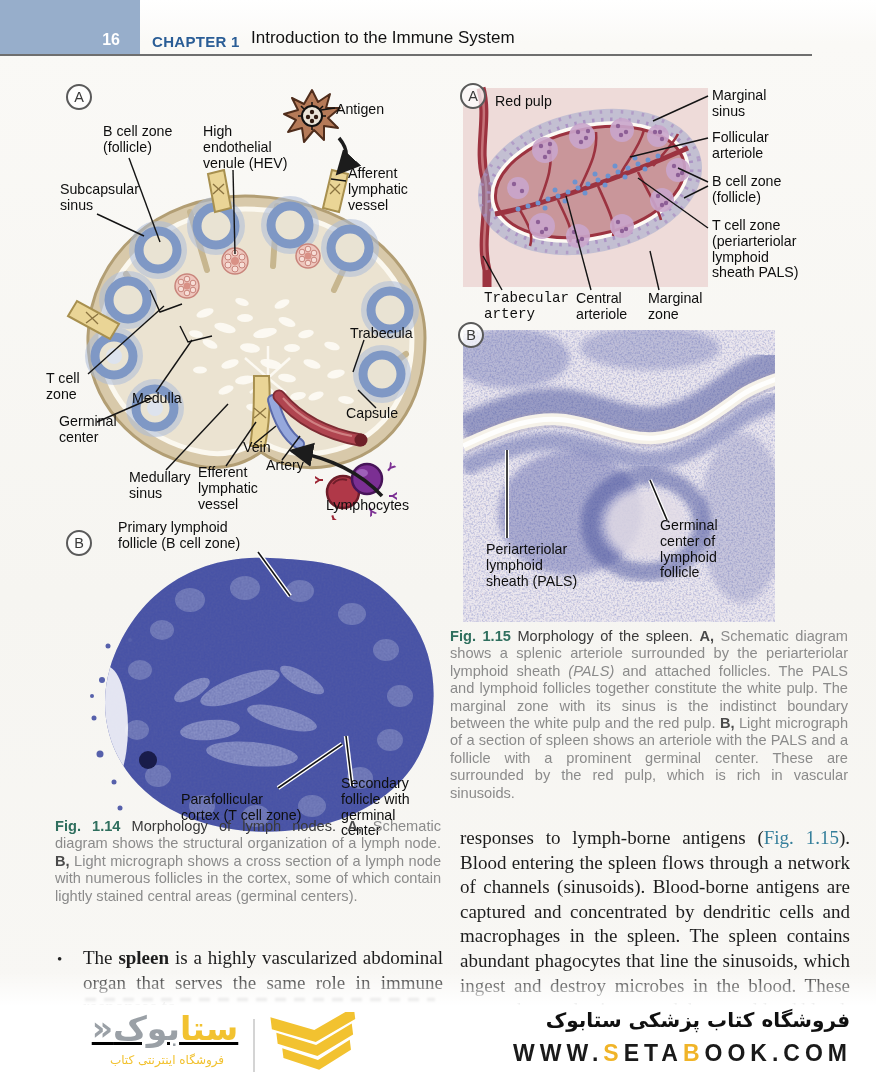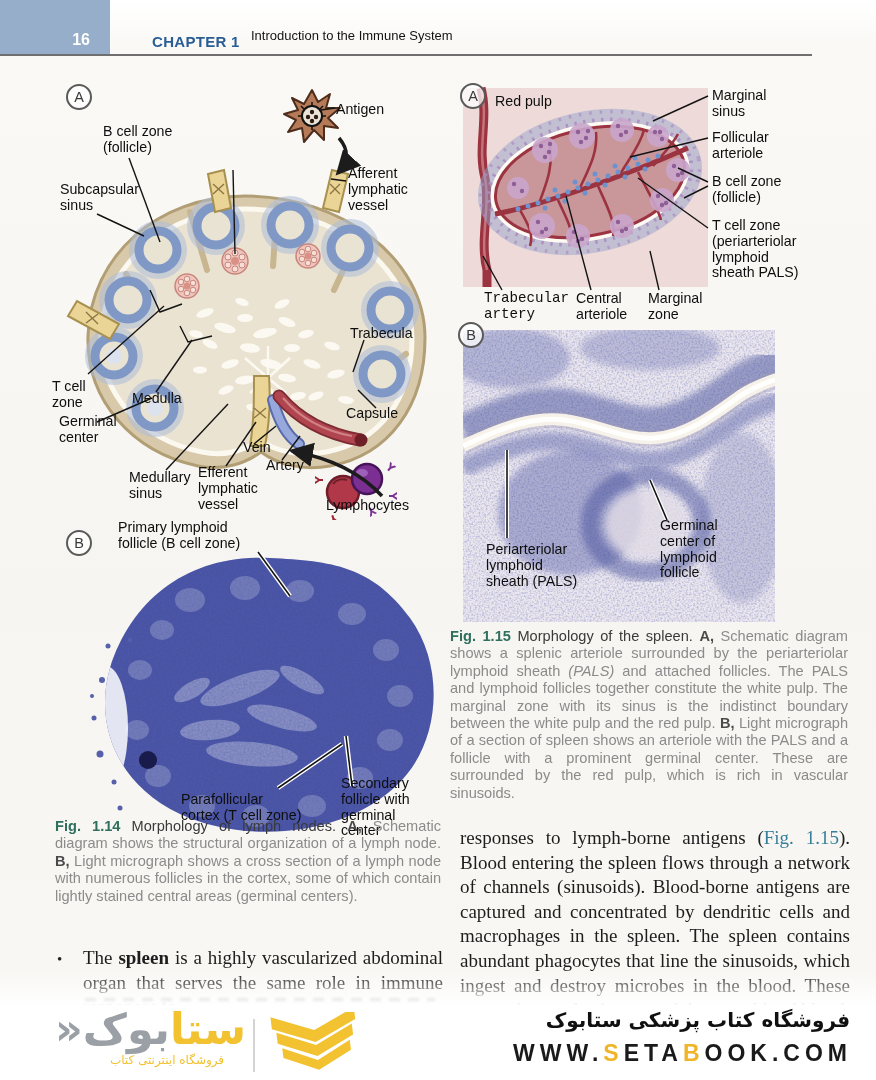--- a/index.html
+++ b/index.html
@@ -2,25 +2,25 @@
 <html><head>
 <meta charset="utf-8">
 <style>
   html,body{margin:0;padding:0;background:#e8e8e8;}
   .page{position:relative;width:876px;height:1080px;margin:0 auto;overflow:hidden;
         background:linear-gradient(180deg,#ffffff 0%,#faf9f6 4%,#f6f5f1 55%,#f8f7f4 92%,#ffffff 100%);
         font-family:"Liberation Sans",sans-serif;}
   .abs{position:absolute;}
 
   
-  .hdr-box{left:0;top:0;width:110px;height:54px;background:#97aecb;}
+  .hdr-box{left:0;top:0;width:140px;height:54px;background:#97aecb;}
   .hdr-num{right:20px;top:31px;color:#fff;font:bold 16px "Liberation Sans",sans-serif;position:absolute;}
   .hdr-rule{left:0;top:54px;width:812px;height:2.4px;background:#6f6f6f;}
   .hdr-chapter{left:152px;top:33px;color:#2a5d96;font-weight:bold;font-size:15px;letter-spacing:.3px;}
-  .hdr-title{left:251px;top:28px;color:#121212;font-size:13px;}
+  .hdr-title{left:251px;top:28px;color:#121212;font-size:17px;}
 
   
   .fig-label{position:absolute;font-size:14.2px;line-height:15.8px;color:#0e0e0e;white-space:pre-line;}
   .tag{position:absolute;width:22px;height:22px;border:2px solid #5a5a5a;border-radius:50%;
        text-align:center;line-height:22px;font-size:14.5px;color:#3a3a3a;background:rgba(255,255,255,.75);}
 
   
   .caption{position:absolute;font-size:14.6px;line-height:17.4px;color:#8b8b8b;text-align:justify;}
   .cap-fig{color:#2f6f5e;font-weight:bold;}
   .cap-title{color:#3a3a3a;font-weight:normal;}
@@ -34,21 +34,21 @@
   .hang{padding-left:28px;}
   .figref{color:#357f9b;}
   .faded-word{opacity:.3;filter:blur(.4px);}
   .fadeline{position:absolute;height:4px;filter:blur(1.1px);opacity:.5;
             background:repeating-linear-gradient(90deg,#555 0 11px,transparent 11px 19px);}
 
   
   .fade-band{left:0;top:972px;width:876px;height:34px;background:linear-gradient(rgba(255,255,255,0),#fff);}
   .footer{left:0;top:1005px;width:876px;height:75px;background:#ffffff;}
   .logo-word{left:84px;top:1006px;width:162px;text-align:center;direction:rtl;
-             font-family:"DejaVu Sans",sans-serif;font-size:43px;font-weight:bold;line-height:46px;}
+             font-family:"DejaVu Sans",sans-serif;font-size:33px;font-weight:bold;line-height:46px;text-decoration:underline;}
   .logo-yellow{color:#f2c230;}
   .logo-gray{color:#9aa0a6;}
   .logo-sub{left:92px;top:1053px;width:150px;text-align:center;direction:rtl;color:#f2c230;
             font-family:"DejaVu Sans",sans-serif;font-size:12px;}
   .logo-divider{left:253px;top:1019px;width:1.5px;height:53px;background:#d4d4d4;}
   .fa-title{right:26px;top:1008px;width:330px;direction:rtl;color:#101010;
             font-family:"DejaVu Sans",sans-serif;font-size:20px;font-weight:bold;}
   .site-url{right:24px;top:1040px;width:340px;text-align:right;color:#1a1a1a;
             font-family:"Liberation Sans",sans-serif;font-size:23px;font-weight:bold;letter-spacing:5px;}
   .url-accent{color:#f0b428;}
@@ -257,27 +257,30 @@
         <line x1="186" y1="388" x2="216" y2="344"></line>
         <line x1="214" y1="366" x2="236" y2="348"></line>
         <line x1="242" y1="382" x2="260" y2="358"></line>
         <line x1="336" y1="330" x2="318" y2="312"></line>
       </g>
     </svg>
     <div class="tag" style="left:26px;top:6px;">A</div>
     <div class="fig-label" style="left:296px;top:24px;">Antigen</div>
     <div class="fig-label" style="left:63px;top:46px;">B cell zone
 (follicle)</div>
+    <div class="fig-label" style="left:163px;top:46px;">High
+endothelial
+venule (HEV)</div>
     <div class="fig-label" style="left:308px;top:88px;">Afferent
 lymphatic
 vessel</div>
     <div class="fig-label" style="left:20px;top:104px;">Subcapsular
 sinus</div>
     <div class="fig-label" style="left:310px;top:248px;">Trabecula</div>
-    <div class="fig-label" style="left:12px;top:293px;margin-top:8px;">T cell
+    <div class="fig-label" style="left:6px;top:293px;">T cell
 zone</div>
     <div class="fig-label" style="left:19px;top:336px;">Germinal
 center</div>
     <div class="fig-label" style="left:92px;top:313px;">Medulla</div>
     <div class="fig-label" style="left:89px;top:392px;">Medullary
 sinus</div>
     <div class="fig-label" style="left:158px;top:387px;">Efferent
 lymphatic
 vessel</div>
     <div class="fig-label" style="left:203px;top:362px;">Vein</div>

